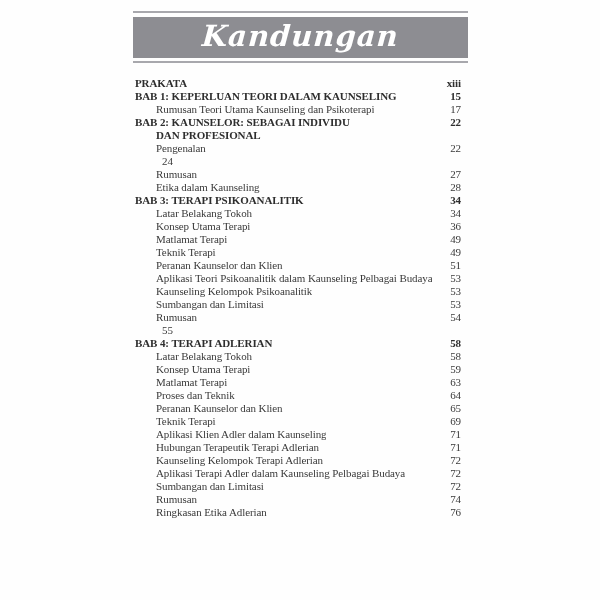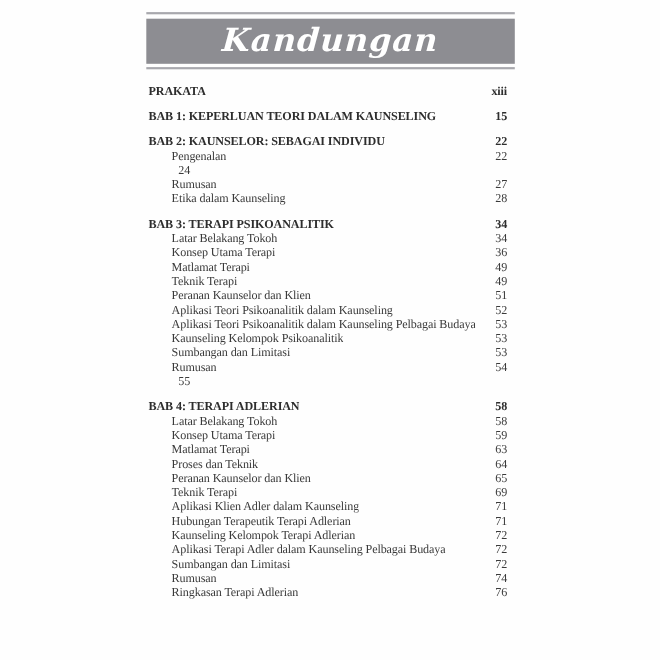--- a/index.html
+++ b/index.html
@@ -17,21 +17,21 @@
   .banner-title {
     color:#ffffff; font-family:"DejaVu Serif", serif;
     font-style:italic; font-weight:bold; font-size:29px;
     letter-spacing:1px; transform:skewX(-4deg); padding-bottom:3px;
   }
   
   .toc {
     position:absolute; left:135px; top:77px; width:326px;
     color:#3a3a3a; font-size:11px; letter-spacing:-0.1px;
   }
-  .group { margin-top:10px; }
+  .group { margin-top:0; }
   .toc .group:first-child { margin-top:0; }
   .row {
     display:flex; justify-content:space-between; align-items:baseline;
     line-height:13px; white-space:nowrap;
   }
   .bold { font-weight:bold; color:#2e2e2e; }
   .indent { padding-left:21px; }
   .lbl { overflow:hidden; }
   .pg { padding-left:6px; }
 </style>
@@ -55,27 +55,34 @@
         <span class="lbl">PRAKATA</span>
         <span class="pg">xiii</span>
       </div>
     </div>
 
     <div class="group">
       <div class="row bold">
         <span class="lbl">BAB 1: KEPERLUAN TEORI DALAM KAUNSELING</span>
         <span class="pg">15</span>
       </div>
+      <div class="row indent">
+        <span class="lbl">Rumusan Teori Utama Kaunseling dan Psikoterapi</span>
+        <span class="pg">17</span>
+      </div>
     </div>
 
     <div class="group">
       <div class="row bold">
         <span class="lbl">BAB 2: KAUNSELOR: SEBAGAI INDIVIDU</span>
         <span class="pg">22</span>
       </div>
+      <div class="row bold indent">
+        <span class="lbl">DAN PROFESIONAL</span>
+      </div>
       <div class="row indent">
         <span class="lbl">Pengenalan</span>
         <span class="pg">22</span>
       </div>
       <div class="row indent">
         <span class="pg">24</span>
       </div>
       <div class="row indent">
         <span class="lbl">Rumusan</span>
         <span class="pg">27</span>
@@ -105,24 +112,20 @@
       </div>
       <div class="row indent">
         <span class="lbl">Teknik Terapi</span>
         <span class="pg">49</span>
       </div>
       <div class="row indent">
         <span class="lbl">Peranan Kaunselor dan Klien</span>
         <span class="pg">51</span>
       </div>
       <div class="row indent">
-        <span class="lbl">Aplikasi Teori Psikoanalitik dalam Kaunseling</span>
-        <span class="pg">52</span>
-      </div>
-      <div class="row indent">
         <span class="lbl">Aplikasi Teori Psikoanalitik dalam Kaunseling Pelbagai Budaya</span>
         <span class="pg">53</span>
       </div>
       <div class="row indent">
         <span class="lbl">Kaunseling Kelompok Psikoanalitik</span>
         <span class="pg">53</span>
       </div>
       <div class="row indent">
         <span class="lbl">Sumbangan dan Limitasi</span>
         <span class="pg">53</span>
@@ -183,19 +186,19 @@
       </div>
       <div class="row indent">
         <span class="lbl">Sumbangan dan Limitasi</span>
         <span class="pg">72</span>
       </div>
       <div class="row indent">
         <span class="lbl">Rumusan</span>
         <span class="pg">74</span>
       </div>
       <div class="row indent">
-        <span class="lbl">Ringkasan Terapi Adlerian</span>
+        <span class="lbl">Ringkasan Etika Adlerian</span>
         <span class="pg">76</span>
       </div>
     </div>
 
   </div>
 </div>
 
 </body></html>

